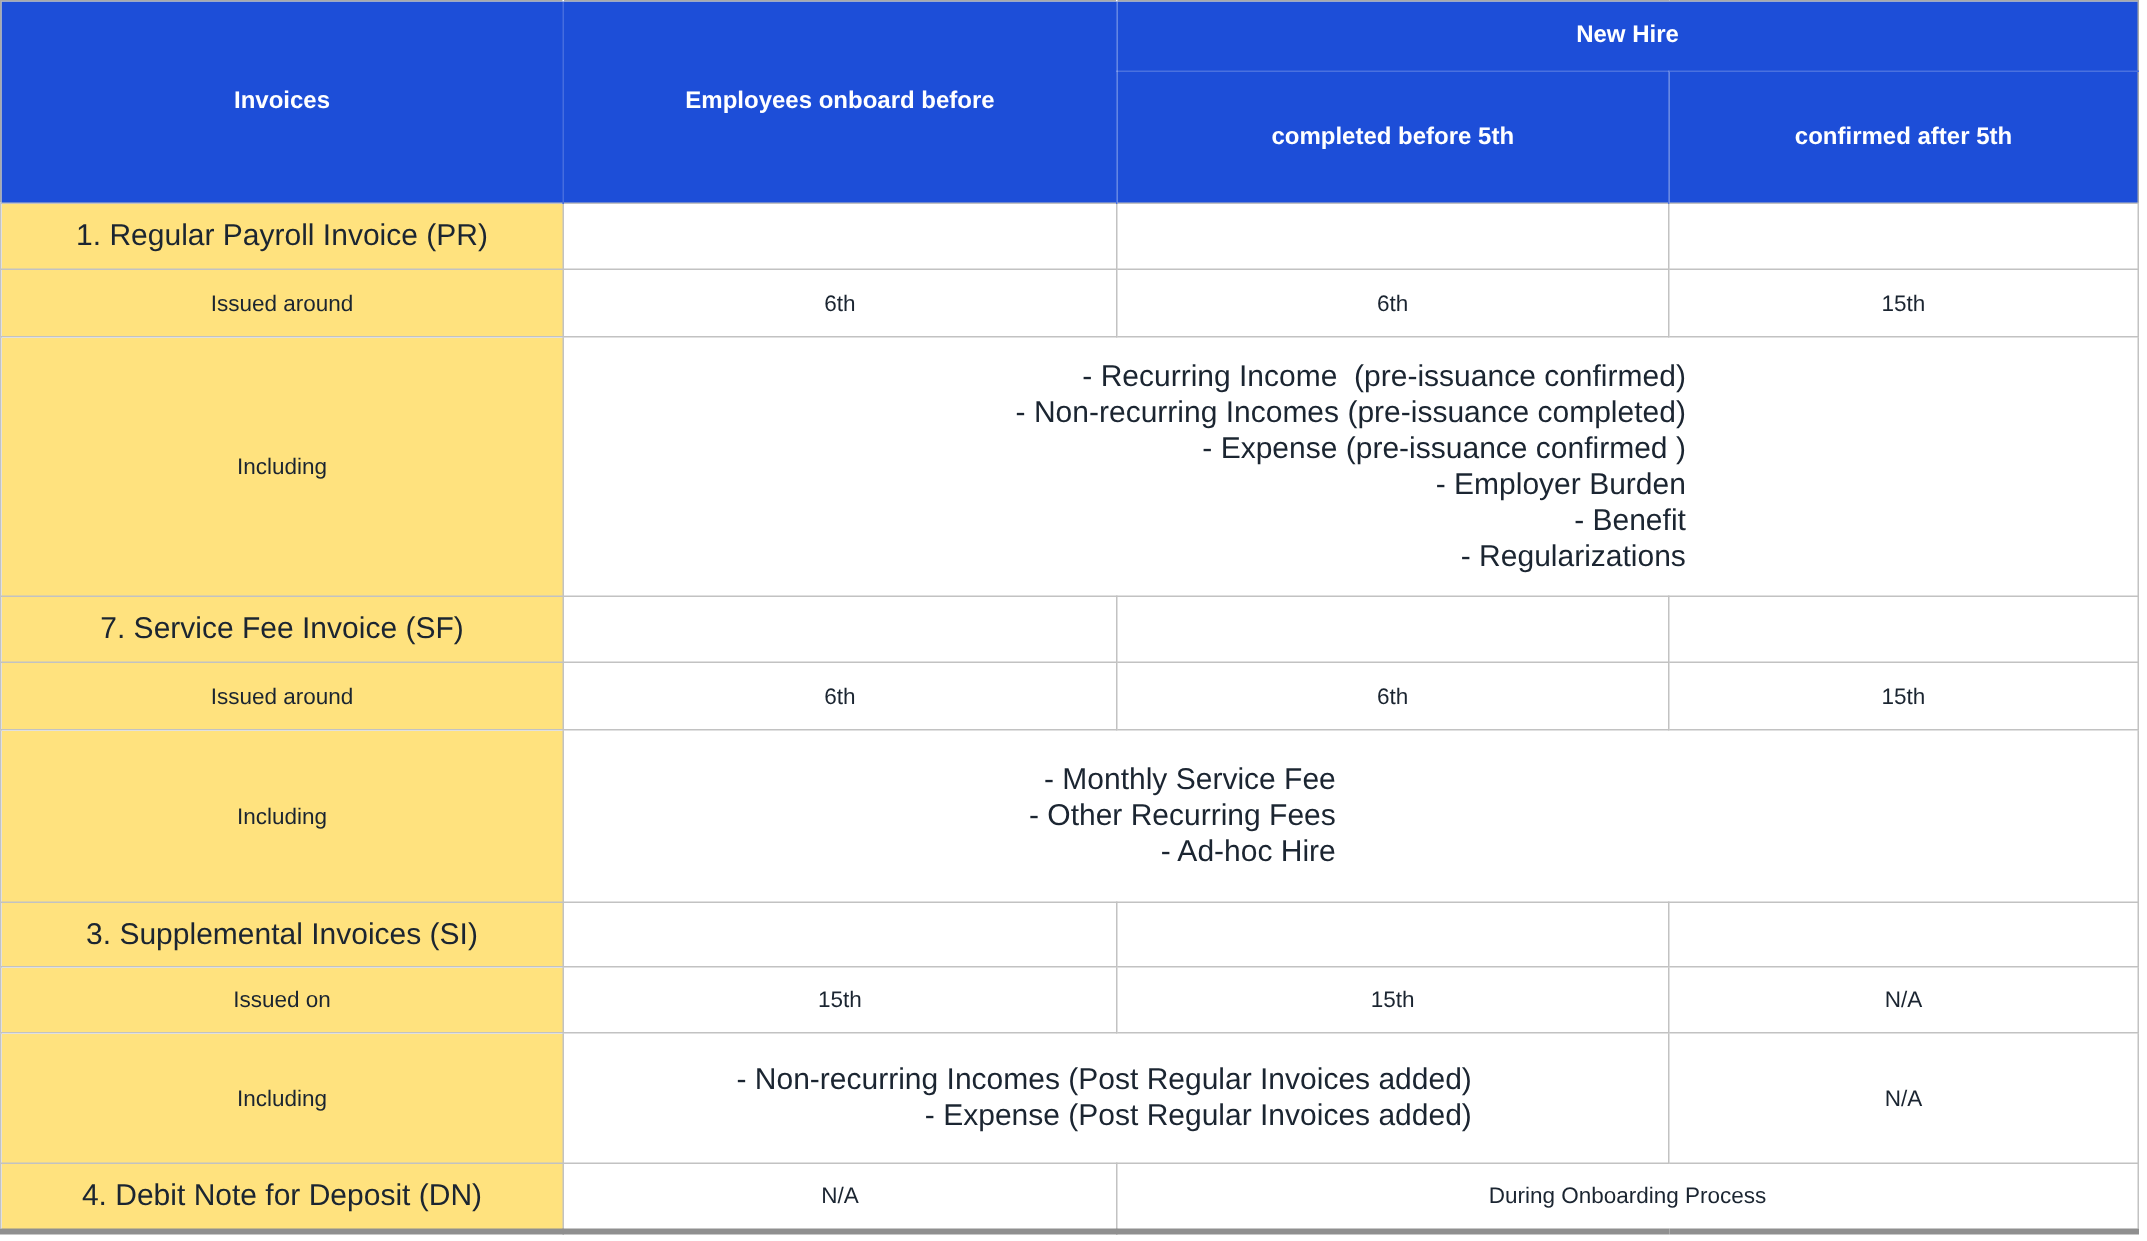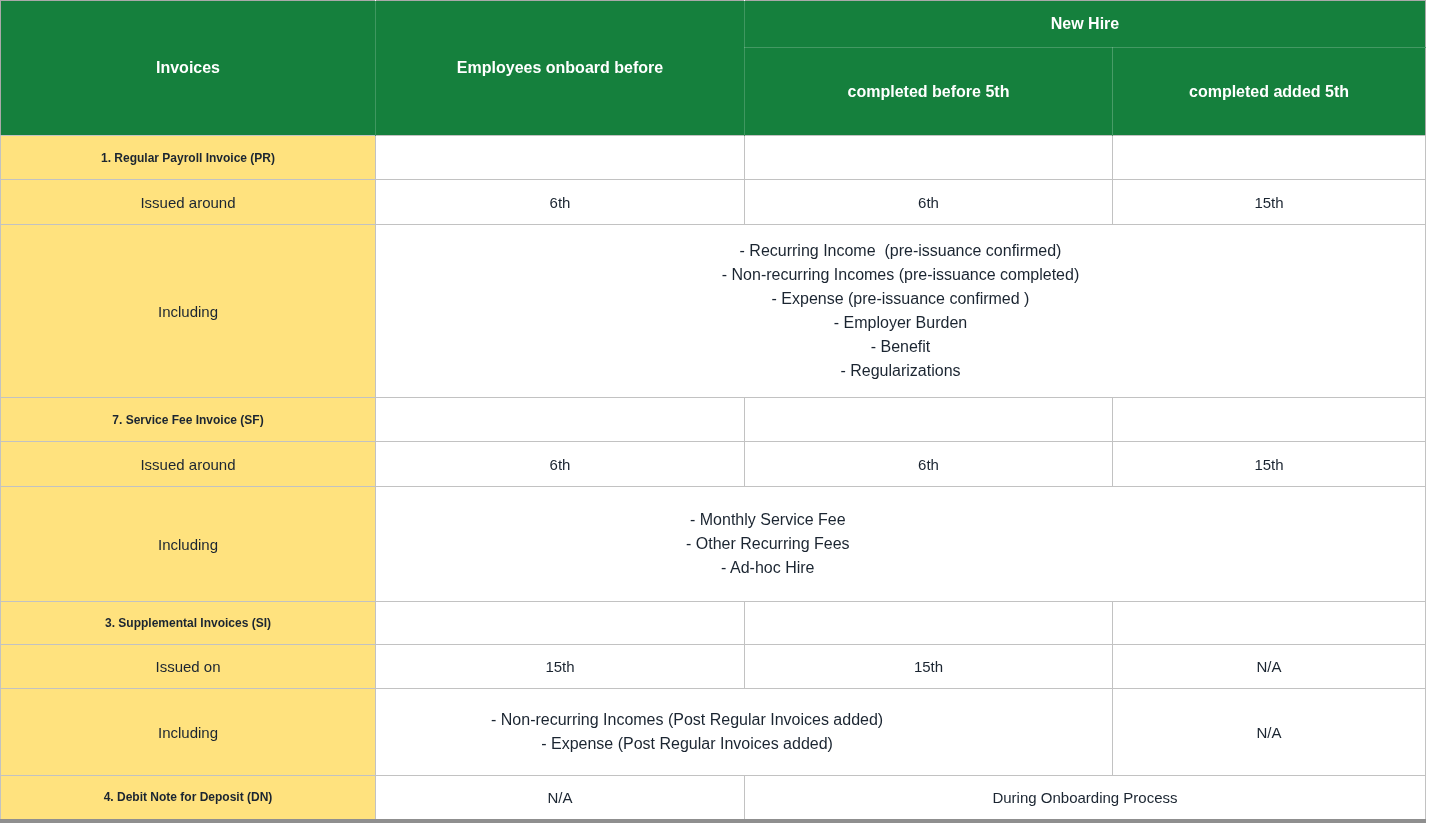--- a/index.html
+++ b/index.html
@@ -20,51 +20,51 @@
     border:1px solid #c2c2c2;
     text-align:center;
     vertical-align:middle;
     font-size:15px;
     padding:0 4px;
     box-sizing:border-box;
     overflow:hidden;
   }
   
   thead th{
-    background:#15803d;
+    background:#1d4ed8;
     color:#ffffff;
     font-weight:bold;
     font-size:16px;
     border:none;
     text-align:center;
     vertical-align:middle;
     padding:0 4px;
   }
   tr.h1{height:47px;}
   tr.h2{height:88px;}
   th.col2-h{border-left:1px solid rgba(255,255,255,0.18);}
   th.newhire{border-left:1px solid rgba(255,255,255,0.18);border-bottom:1px solid rgba(255,255,255,0.20);}
   th.sub1{border-left:1px solid rgba(255,255,255,0.18);}
   th.sub2{border-left:1px solid rgba(255,255,255,0.22);}
   
   td.ylw{background:#FFE27E;}
-  td.ttl{font-weight:bold;font-size:12px;}
+  td.ttl{font-weight:normal;font-size:20px;}
   tr.r-title{height:44px;}
   tr.r-title3{height:43px;}
   tr.r-issued{height:45px;}
   tr.r-issued3{height:44px;}
   tr.r-inc-pr{height:173px;}
   tr.r-inc-sf{height:115px;}
   tr.r-inc-si{height:87px;}
   tr.r-dn{height:45px;}
   .list{
     display:inline-block;
-    text-align:center;
+    text-align:right;
     line-height:24px;
-    font-size:16px;
+    font-size:20px;
     white-space:pre-wrap;
   }
   td.inc-sf-cell{text-align:left;text-decoration:underline;}
   td.inc-sf-cell .list{margin-left:306px;}
   td.inc-si-cell{text-align:left;}
   td.inc-si-cell .list{margin-left:111px;}
 </style>
 </head>
 <body>
 
@@ -77,21 +77,21 @@
       <col style="width:313px">
     </colgroup>
     <thead>
       <tr class="h1">
         <th rowspan="2">Invoices</th>
         <th rowspan="2" class="col2-h">Employees onboard before</th>
         <th colspan="2" class="newhire">New Hire</th>
       </tr>
       <tr class="h2">
         <th class="sub1">completed before 5th</th>
-        <th class="sub2">completed added 5th</th>
+        <th class="sub2">confirmed after 5th</th>
       </tr>
     </thead>
     <tbody>
 
       <tr class="r-title">
         <td class="ylw ttl">1. Regular Payroll Invoice (PR)</td>
         <td></td>
         <td></td>
         <td></td>
       </tr>

